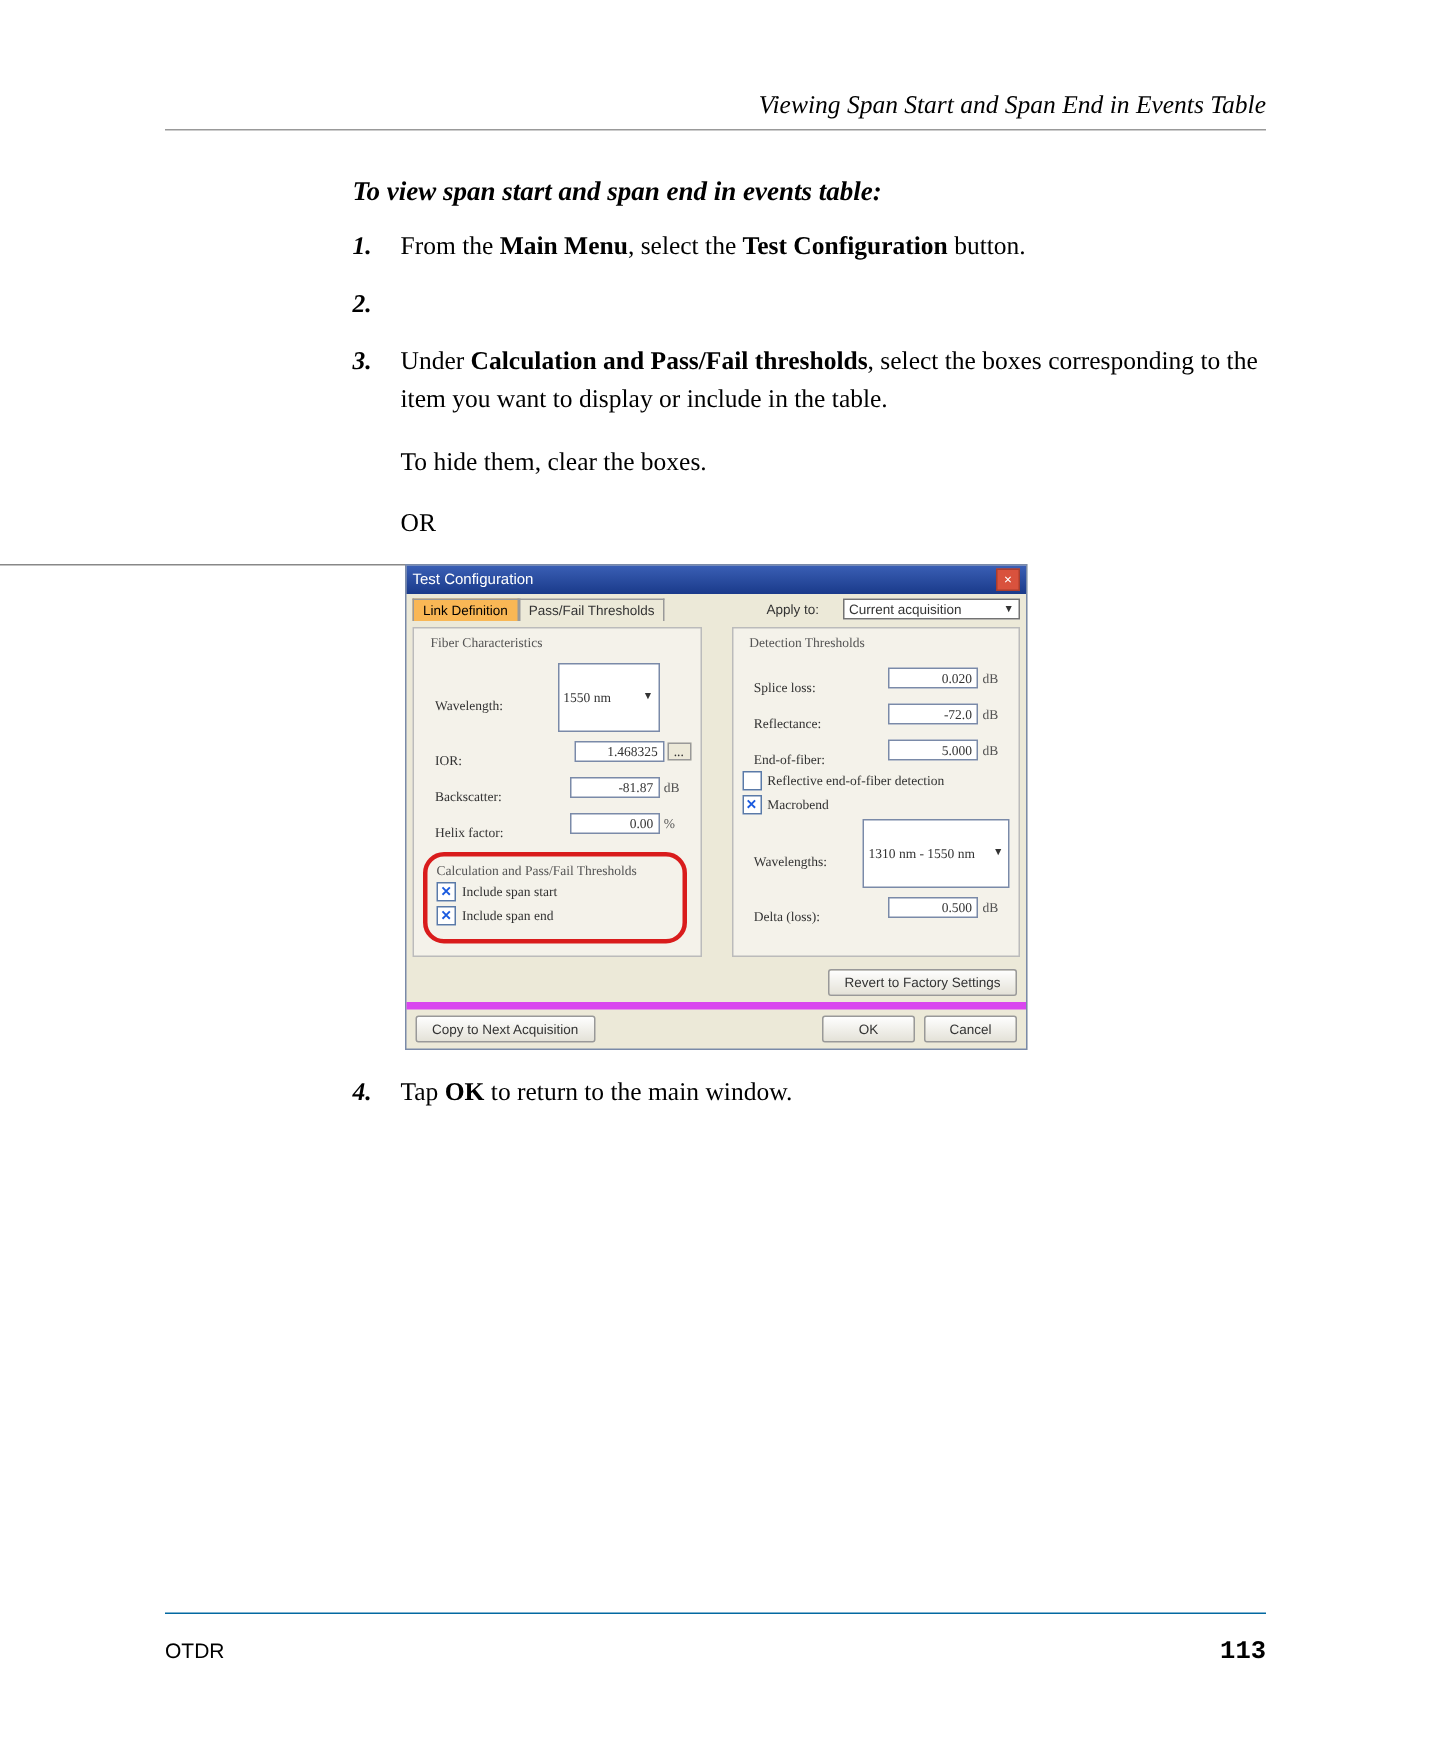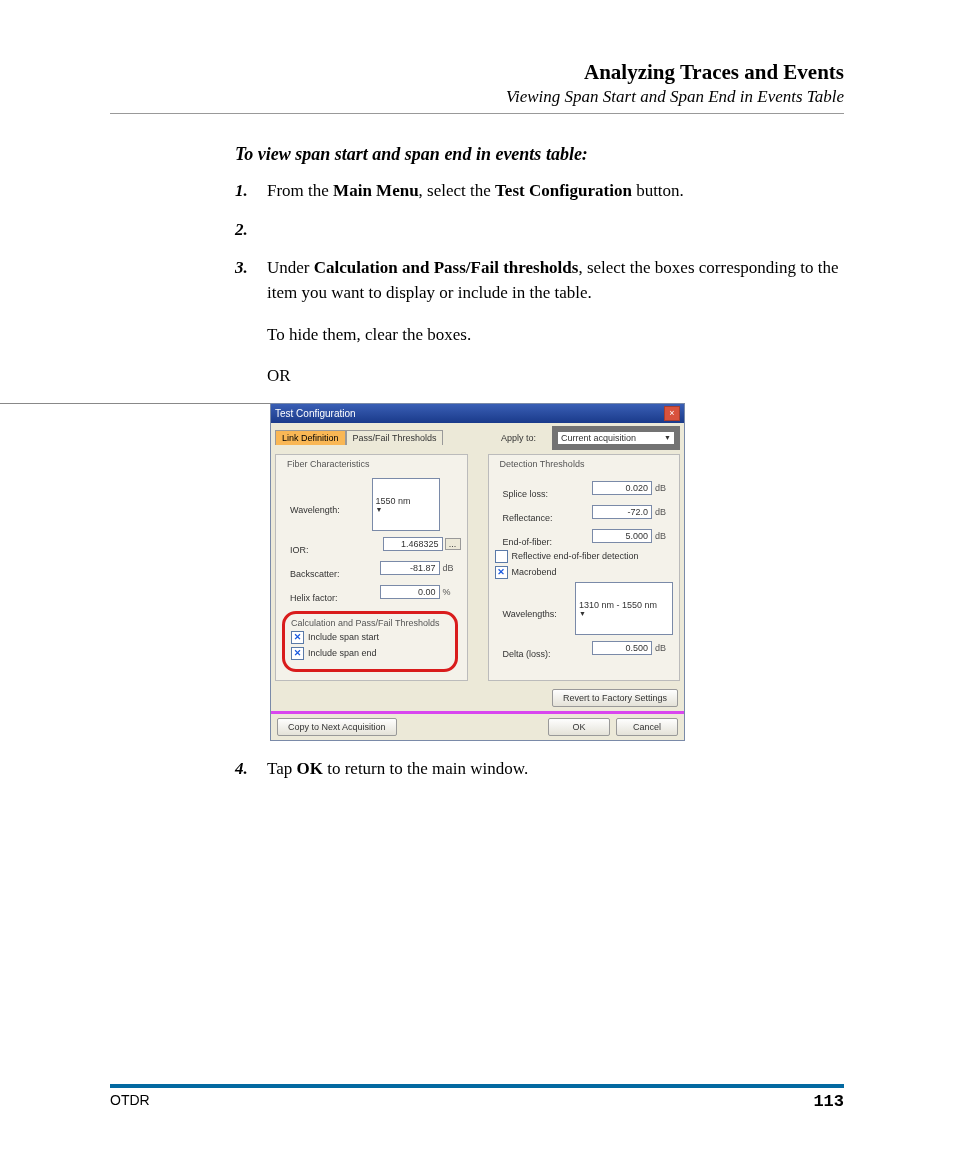--- a/index.html
+++ b/index.html
@@ -17,49 +17,48 @@
   
   .shot{margin:8px 0 16px 160px;width:415px;font-family:Tahoma,Arial,sans-serif;font-size:9px;color:#333;position:relative;}
   .shot-rule{position:absolute;top:0;left:-290px;width:290px;border-top:1px solid #888;}
   .dlg{border:1px solid #7a8aa8;background:#ece9d8;}
   .titlebar{background:linear-gradient(#3a5fb5,#1a3a8a);color:#fff;font-size:10px;padding:2px 4px;display:flex;justify-content:space-between;align-items:center;}
   .closebtn{width:14px;height:13px;background:#d9523d;color:#fff;display:flex;align-items:center;justify-content:center;font-size:9px;border:1px solid #a83d2e;}
   .tabs{display:flex;align-items:center;padding:3px 4px 0 4px;}
   .tab{border:1px solid #999;border-bottom:none;padding:2px 6px;font-size:9px;background:#ece9d8;}
   .tab.on{background:#f9b755;color:#000;}
   .apply{margin-left:auto;display:flex;align-items:center;gap:16px;font-size:9px;}
-  .sel{border:6px solid #737373;background:#fff;padding:1px 3px;width:110px;display:flex;justify-content:space-between;align-items:center;}
-  .body2{display:flex;gap:20px;padding:4px;}
+  .sel{border:1px solid #737373;background:#fff;padding:1px 3px;width:110px;display:flex;justify-content:space-between;align-items:center;}
+  .body2{display:flex;gap:20px;padding:4px;font-family:Liberation Serif, serif;}
   .panel{flex:1;border:1px solid #bbb;background:#f4f2ea;padding:4px 6px 8px 6px;position:relative;}
   .panel legend,.ptitle{font-size:9px;color:#555;margin:-10px 0 6px 2px;background:#f4f2ea;display:inline-block;padding:0 3px;}
   .row{display:flex;align-items:center;margin:3px 0;font-size:9px;}
   .row .lbl{flex:1;padding-left:8px;margin-top:11px;}
   .row .val{border:1px solid #7a8aa8;background:#fff;text-align:right;padding:1px 3px;width:52px;}
   .row .unit{width:18px;text-align:left;padding-left:3px;color:#555;}
-  .dd{border:1px solid #7a8aa8;background:#fff;padding:17px 3px;width:60px;display:flex;justify-content:space-between;align-items:flex-start;flex-direction:column;}
+  .dd{border:1px solid #7a8aa8;background:#fff;padding:17px 3px;width:60px;display:flex;justify-content:space-between;align-items:flex-start;}
   .ddw{width:90px;}
   .tri{font-size:7px;}
   .ell{border:1px solid #999;background:#ece9d8;width:14px;text-align:center;margin-left:2px;}
   .cb{width:11px;height:11px;border:1px solid #5a7aa8;background:#fff;display:inline-flex;align-items:center;justify-content:center;color:#1a5adf;font-size:9px;font-weight:bold;margin-right:4px;}
   .calc{border:3px solid #d91c1c;border-radius:14px;padding:4px 14px 6px 6px;margin-top:8px;width:150px;}
   .calc .ct{font-size:9px;color:#555;margin-bottom:3px;}
   .btnrow{display:flex;justify-content:flex-end;padding:4px 6px;gap:6px;}
-  .btnrow2{display:flex;justify-content:flex-start;padding:4px 6px;border-top:3px solid #d946ef;}
+  .btnrow2{display:flex;justify-content:flex-start;padding:4px 6px;border-top:5px solid #d946ef;}
   .btn{border:1px solid #999;background:linear-gradient(#fefefe,#e4e2d8);padding:3px 10px;font-size:9px;border-radius:2px;}
   .btnl{margin-right:auto;}
 
-  .ftr{position:absolute;bottom:48px;left:110px;right:110px;border-top:4px solid #0369a1;display:flex;justify-content:space-between;font-size:14px;padding-top:4px;font-family:Arial,sans-serif;}
+  .ftr{position:absolute;bottom:48px;left:110px;right:110px;border-top:1px solid #0369a1;display:flex;justify-content:space-between;font-size:14px;padding-top:16px;font-family:Arial,sans-serif;}
   .ftr .pn{font-weight:bold;font-size:17px;font-family:Liberation Mono, monospace;text-align:center;}
 </style>
 </head>
 <body>
 <div class="page">
 
   <div class="hdr">
-    <h1>Analyzing Traces and Events</h1>
     <h2>Viewing Span Start and Span End in Events Table</h2>
   </div>
 
   <p class="lead">To view span start and span end in events table:</p>
 
   <div class="steps">
     <div class="step">
       <span class="num">1.</span>
       <span>
         <span>From the </span><span class="b">Main Menu</span><span>, select the </span><span class="b">Test Configuration</span><span> button.</span>

